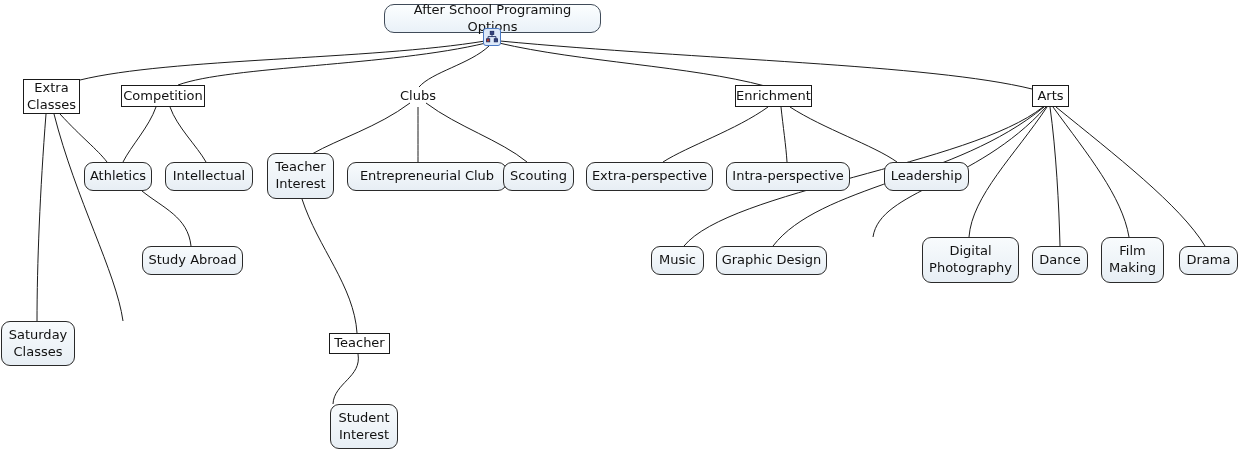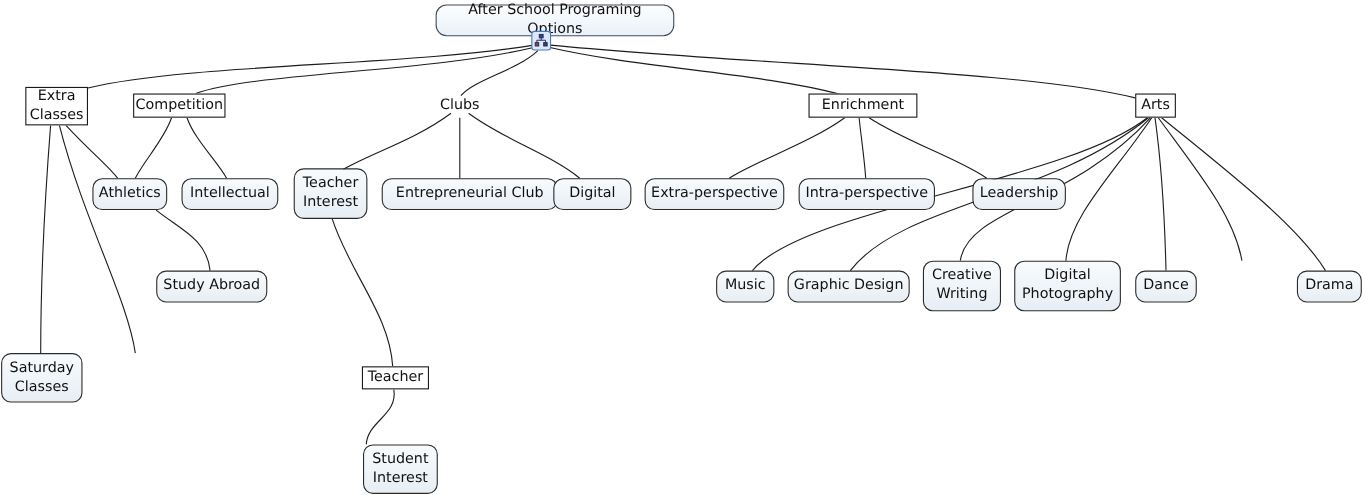--- a/index.html
+++ b/index.html
@@ -16,21 +16,21 @@
     padding:0 2px;
   }
   .node.rounded{
     background:linear-gradient(180deg,#f8fbfd 0%,#e7eef4 100%);
     border:1px solid #2a2a2a;border-radius:9px;
   }
   .node.rect{background:#ffffff;border:1px solid #1a1a1a;border-radius:0;}
   .node.plain{background:transparent;border:none;}
   .node.root-node{
     background:linear-gradient(180deg,#fcfeff 0%,#e9f1f8 100%);
-    border:1px solid #404b59;border-radius:10px;z-index:3;margin-left:12px;
+    border:1px solid #404b59;border-radius:10px;z-index:3;
   }
   .root-icon{
     position:absolute;left:483px;top:28px;width:18px;height:18px;z-index:4;
     background:#dce8f8;border:1px solid #4a79c4;border-radius:3px;
     display:flex;align-items:center;justify-content:center;box-sizing:border-box;
   }
 </style>
 </head>
 <body>
 
@@ -72,37 +72,37 @@
       <rect x="6" y="1.5" width="4" height="3.5" fill="#33427f" stroke="#1d2a5e" stroke-width="1"></rect>
       <path d="M8,5 V7.5 M3.5,7.5 H12.5 M3.5,7.5 V10 M12.5,7.5 V10" stroke="#1d2a5e" stroke-width="1" fill="none"></path>
       <rect x="1.8" y="10" width="3.6" height="3.5" fill="#b03a2e" stroke="#1d2a5e" stroke-width="1"></rect>
       <rect x="10.6" y="10" width="3.6" height="3.5" fill="#33427f" stroke="#1d2a5e" stroke-width="1"></rect>
     </svg>
   </div>
 
   <div class="node rect" style="left:23px;top:79px;width:57px;height:35px">Extra Classes</div>
   <div class="node rect" style="left:121px;top:85px;width:84px;height:22px">Competition</div>
   <div class="node plain" style="left:396px;top:85px;width:44px;height:22px">Clubs</div>
-  <div class="node rect" style="left:735px;top:85px;width:99px;height:22px">Enrichment</div>
+  <div class="node rect" style="left:735px;top:85px;width:77px;height:22px">Enrichment</div>
   <div class="node rect" style="left:1032px;top:85px;width:37px;height:22px">Arts</div>
 
   <div class="node rounded" style="left:84px;top:162px;width:68px;height:29px">Athletics</div>
   <div class="node rounded" style="left:165px;top:162px;width:88px;height:29px">Intellectual</div>
   <div class="node rounded" style="left:267px;top:153px;width:67px;height:46px">Teacher Interest</div>
   <div class="node rounded" style="left:347px;top:162px;width:160px;height:29px">Entrepreneurial Club</div>
-  <div class="node rounded" style="left:503px;top:162px;width:71px;height:29px">Digital</div>
+  <div class="node rounded" style="left:503px;top:162px;width:71px;height:29px">Scouting</div>
   <div class="node rounded" style="left:586px;top:162px;width:127px;height:29px">Extra-perspective</div>
   <div class="node rounded" style="left:726px;top:162px;width:124px;height:29px">Intra-perspective</div>
   <div class="node rounded" style="left:884px;top:162px;width:85px;height:29px">Leadership</div>
 
   <div class="node rounded" style="left:1px;top:321px;width:74px;height:45px">Saturday Classes</div>
   <div class="node rounded" style="left:142px;top:246px;width:101px;height:29px">Study Abroad</div>
   <div class="node rect" style="left:329px;top:333px;width:61px;height:21px">Teacher</div>
   <div class="node rounded" style="left:330px;top:404px;width:68px;height:45px">Student Interest</div>
 
   <div class="node rounded" style="left:651px;top:246px;width:53px;height:29px">Music</div>
   <div class="node rounded" style="left:716px;top:246px;width:111px;height:29px">Graphic Design</div>
-  <div class="node rounded" style="left:839px;top:237px;width:71px;height:46px">Creative Writing</div>
   <div class="node rounded" style="left:922px;top:237px;width:97px;height:46px">Digital Photography</div>
   <div class="node rounded" style="left:1032px;top:246px;width:56px;height:29px">Dance</div>
+  <div class="node rounded" style="left:1101px;top:237px;width:63px;height:46px">Film Making</div>
   <div class="node rounded" style="left:1179px;top:246px;width:59px;height:29px">Drama</div>
 
 </div>
 
 </body></html>

